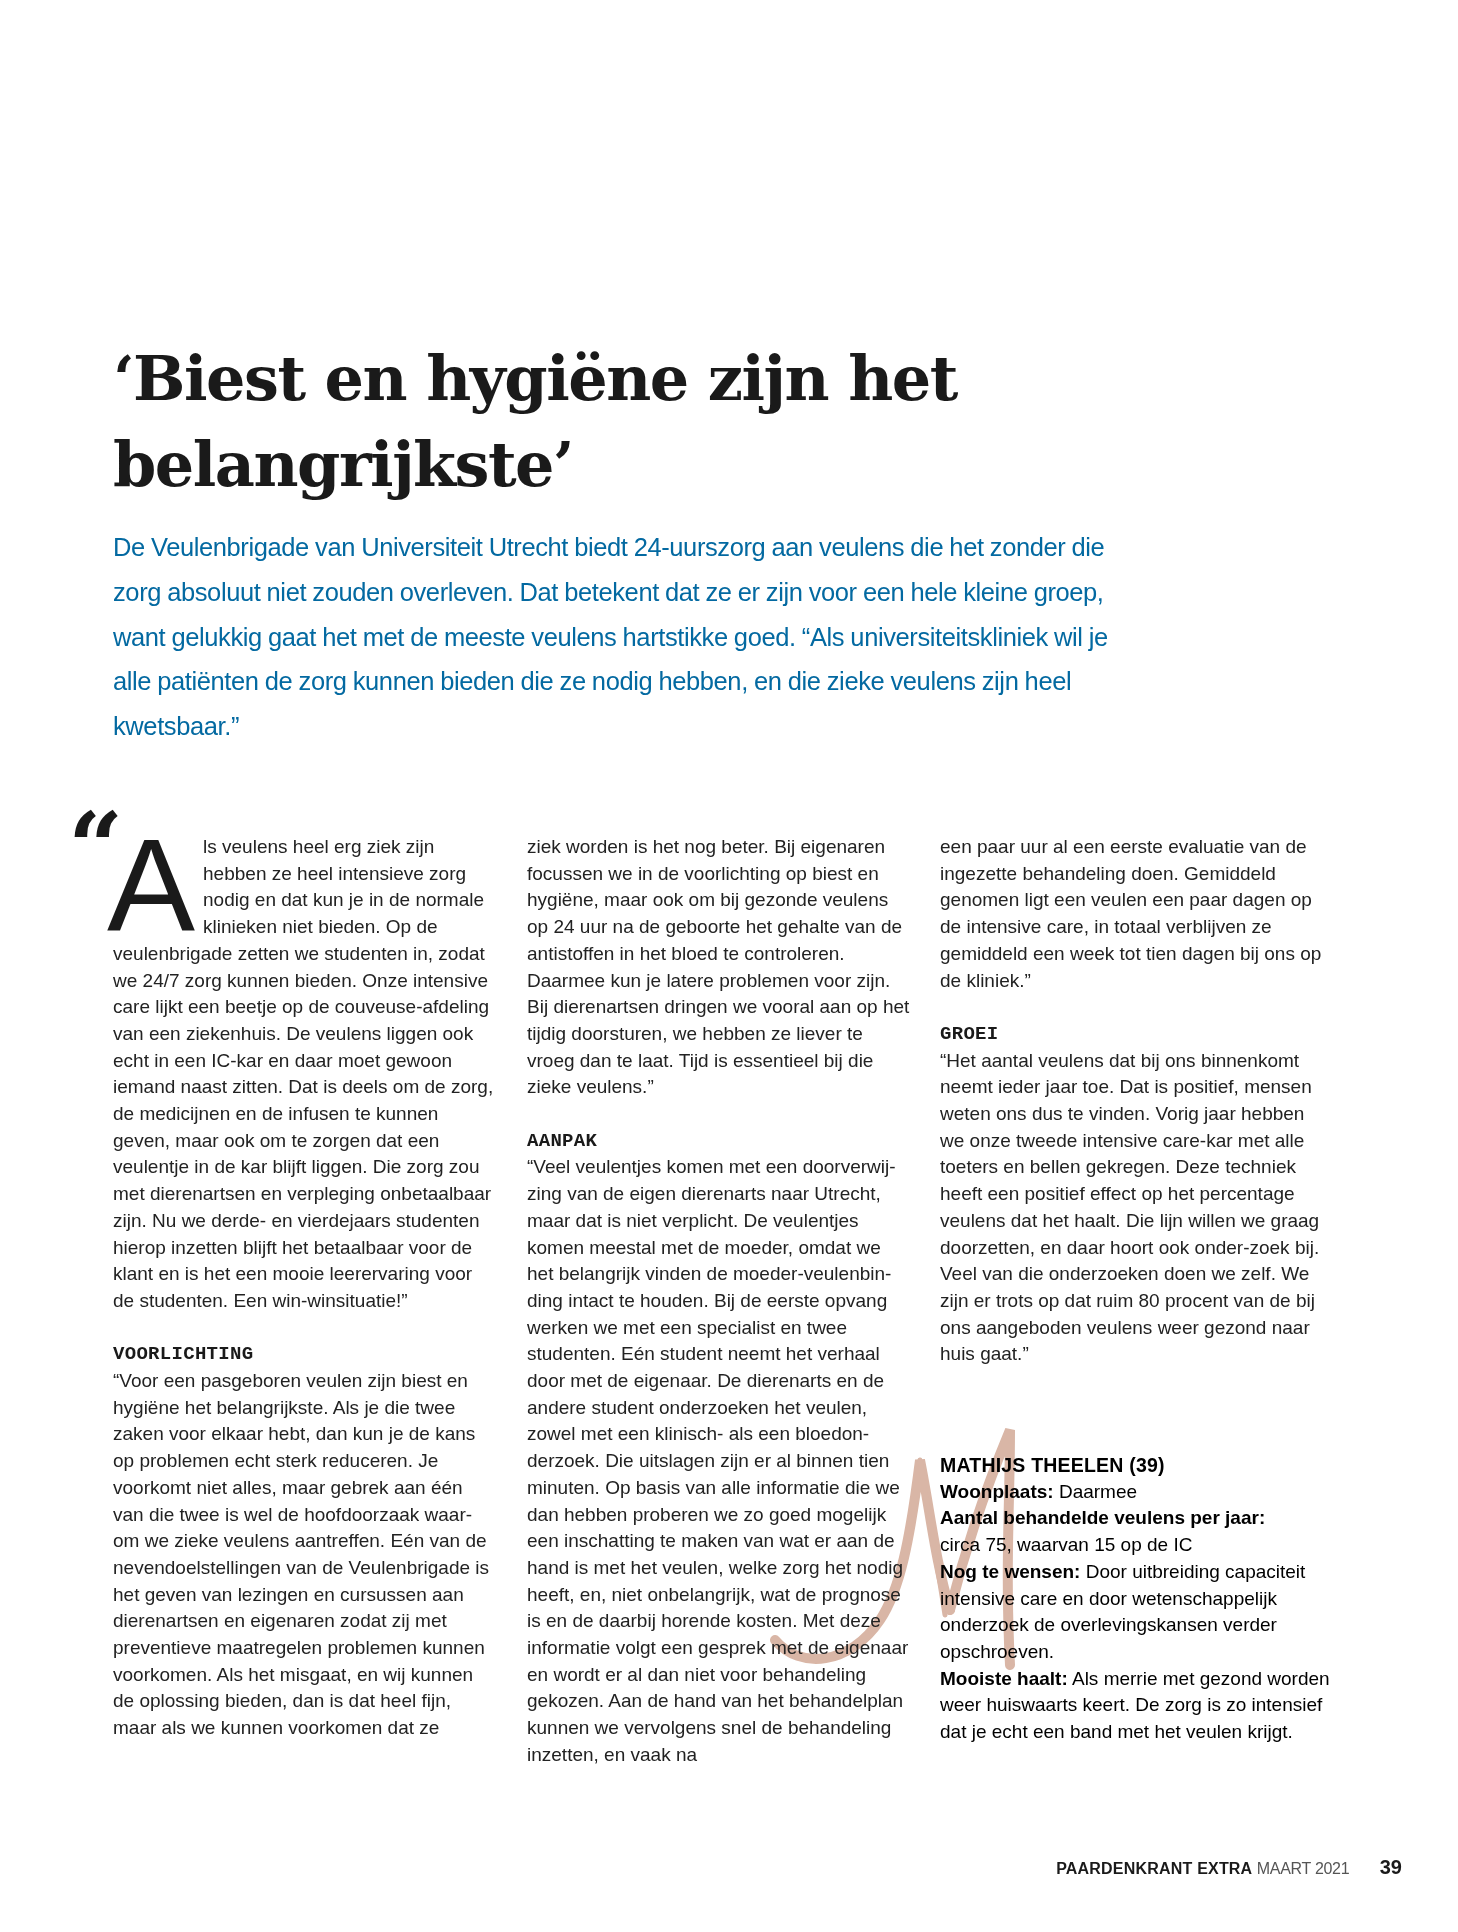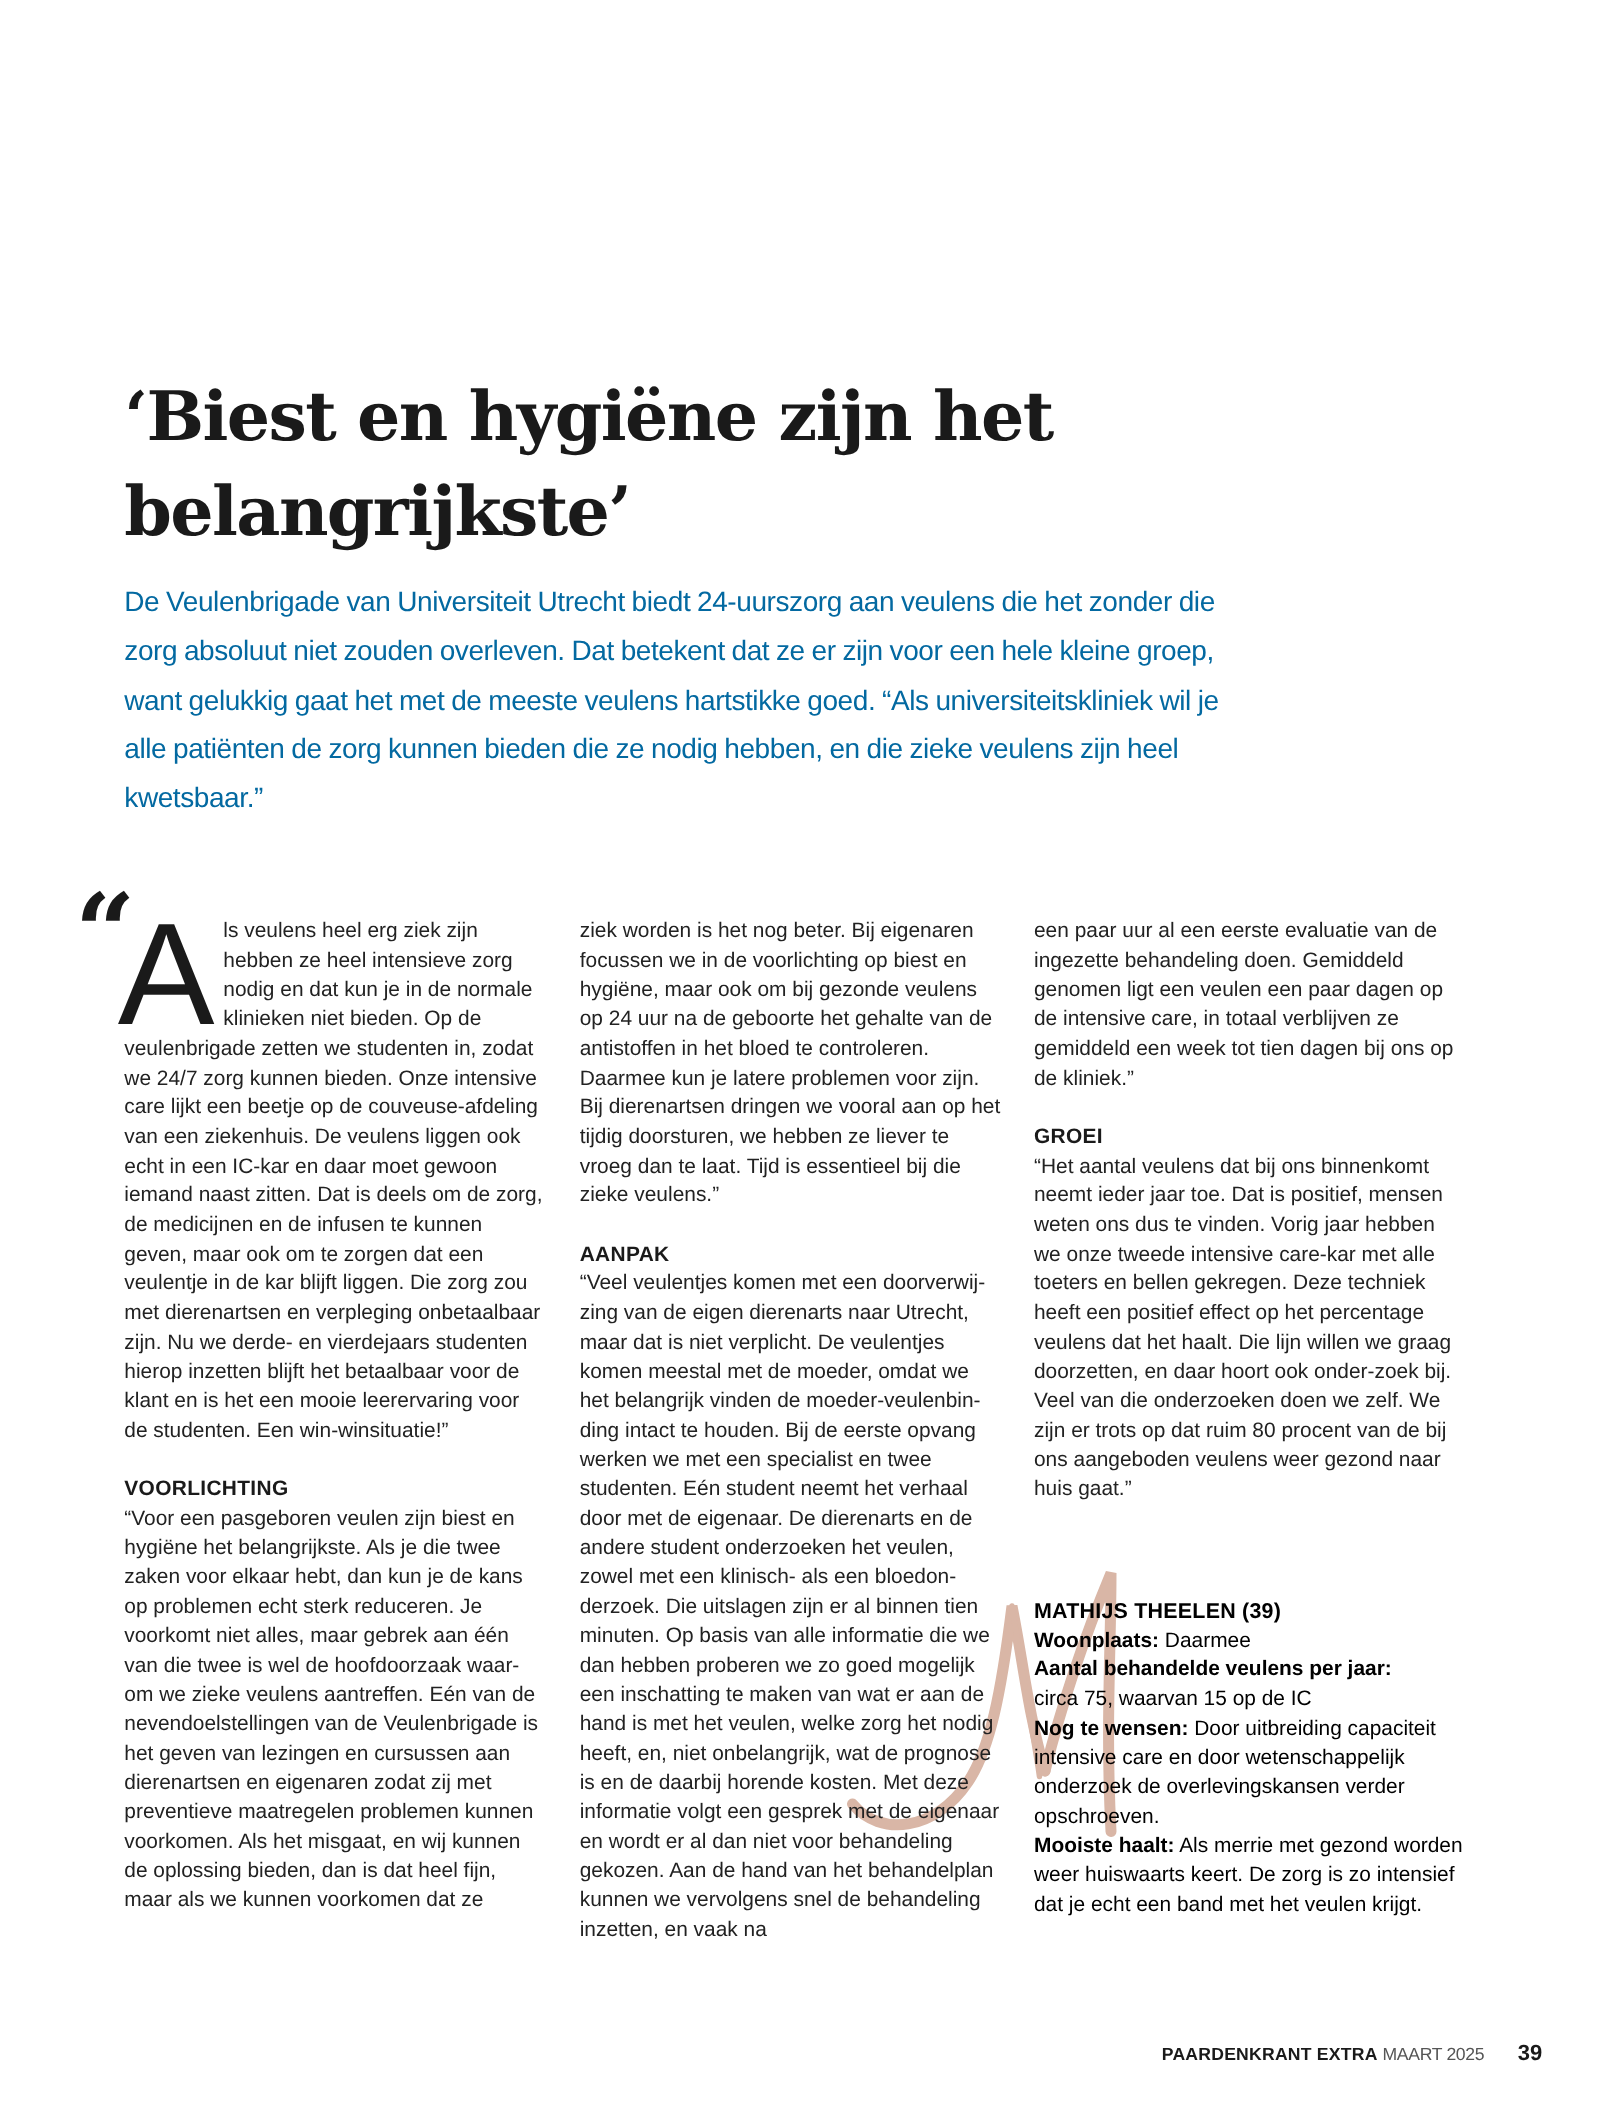--- a/index.html
+++ b/index.html
@@ -16,21 +16,21 @@
   }
   .col {
     position: absolute; top: 834px; width: 385px;
     font-family: "Liberation Sans", sans-serif; font-size: 19px; line-height: 26.7px; color: #222;
   }
   .col p { margin: 0; }
   .col1 { left: 113px; }
   .col2 { left: 527px; }
   .col3 { left: 940px; }
   .section-head {
-    font-family: Liberation Sans, sans-serif; font-weight: bold; font-size: 19px; letter-spacing: 0.3px;
+    font-family: Liberation Mono, monospace; font-weight: bold; font-size: 19px; letter-spacing: 0.3px;
     margin-top: 26.7px !important; color: #1a1a1a;
   }
   .open-quote {
     position: absolute; left: 68px; top: 800px;
     font-family: "DejaVu Serif", serif; font-weight: bold; font-size: 96px; line-height: 1; color: #1a1a1a;
   }
   .dropcap-wrap { position: relative; }
   .dropcap {
     float: left; font-family: "Liberation Sans", sans-serif; font-size: 132px; line-height: 96px;
     height: 100px; margin: 4px 8px 0 -6px; color: #1a1a1a;
@@ -98,15 +98,15 @@
   <p>
     <b>Nog te wensen:</b><span> Door uitbreiding capaciteit intensive care en door wetenschappelijk onderzoek de overlevingskansen verder opschroeven.</span>
   </p>
   <p>
     <b>Mooiste haalt:</b><span> Als merrie met gezond worden weer huiswaarts keert. De zorg is zo intensief dat je echt een band met het veulen krijgt.</span>
   </p>
 </div>
 
 <div class="footer">
   <span class="brand">PAARDENKRANT EXTRA</span>
-  <span class="issue">MAART 2025</span>
+  <span class="issue">MAART 2021</span>
   <span class="pagenum">39</span>
 </div>
 
 </body></html>

